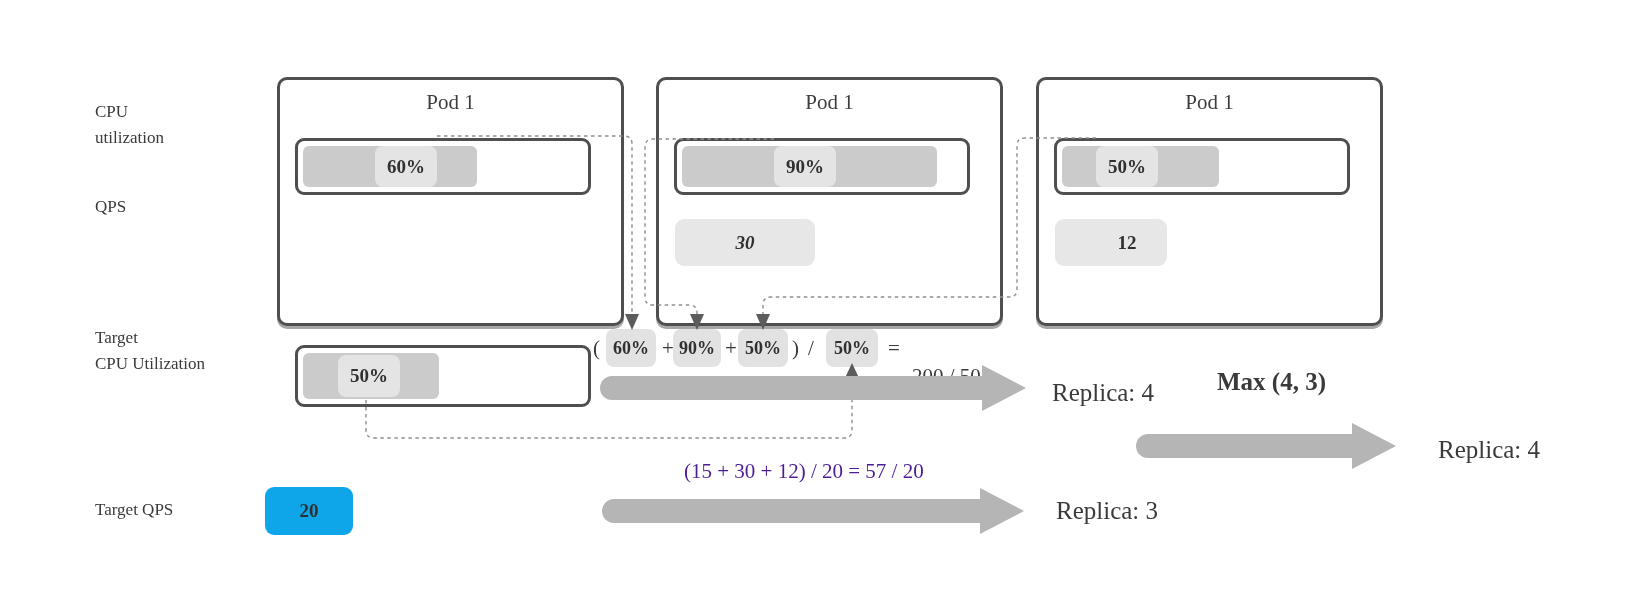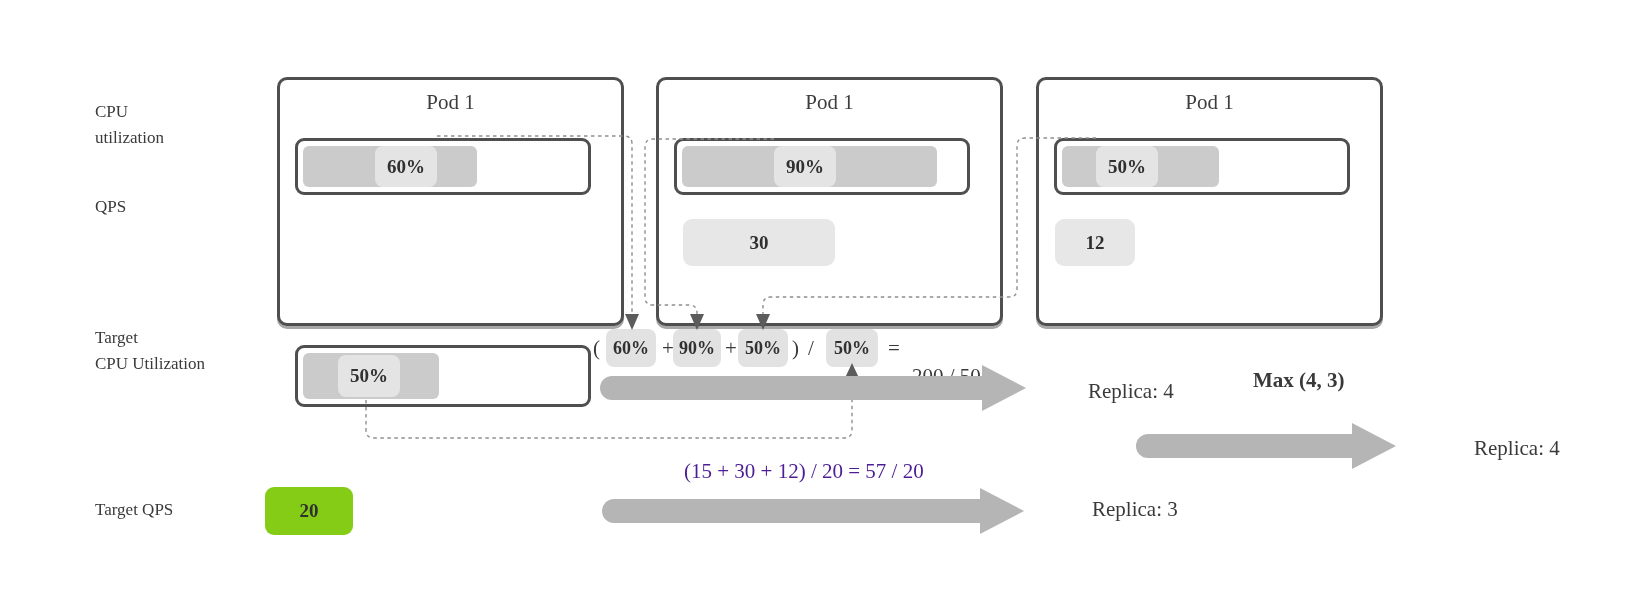--- a/index.html
+++ b/index.html
@@ -16,44 +16,44 @@
   .bar{position:absolute;left:15px;top:58px;width:296px;height:57px;
        border:3px solid #4f4f4f;border-radius:9px;background:#fff;box-sizing:border-box;}
   .bar .fill{position:absolute;left:5px;top:5px;bottom:5px;background:#cbcbcb;border-radius:6px;}
   .bar .pct-chip{position:absolute;top:5px;height:41px;width:62px;background:#e4e4e4;
        border-radius:8px;display:flex;align-items:center;justify-content:center;
        font-weight:bold;font-size:19px;color:#303030;}
   .pod.p0 .pct-chip{left:77px;} .pod.p1 .pct-chip{left:97px;} .pod.p2 .pct-chip{left:39px;}
   .qps-chip{position:absolute;top:139px;height:47px;background:#e7e7e7;border-radius:9px;
        display:flex;align-items:center;justify-content:center;font-weight:bold;font-size:19px;color:#303030;}
   .pod.p0 .qps-chip{left:15px;width:100px;}
-  .pod.p1 .qps-chip{left:24px;width:152px;}
-  .pod.p2 .qps-chip{left:16px;width:80px;}
+  .pod.p1 .qps-chip{left:16px;width:140px;font-style:italic;}
+  .pod.p2 .qps-chip{left:16px;width:80px;padding-left:32px;}
   
   .tbar{position:absolute;left:295px;top:345px;width:296px;height:62px;border:3px solid #4f4f4f;
         border-radius:9px;background:#fff;box-sizing:border-box;}
   .tbar .fill{position:absolute;left:5px;top:5px;bottom:5px;background:#cbcbcb;border-radius:6px;}
   .tbar .pct-chip{position:absolute;left:40px;top:7px;height:42px;width:62px;background:#e4e4e4;
         border-radius:8px;display:flex;align-items:center;justify-content:center;
         font-weight:bold;font-size:19px;color:#303030;}
   
-  .tqps-chip{position:absolute;left:265px;top:487px;width:88px;height:48px;background:#84cc16;
+  .tqps-chip{position:absolute;left:265px;top:487px;width:88px;height:48px;background:#0ea5e9;
         border-radius:9px;display:flex;align-items:center;justify-content:center;
         font-weight:bold;font-size:19px;color:#303030;}
   
   .f-item{position:absolute;top:329px;height:38px;line-height:38px;font-size:21px;color:#3a3a3a;}
   .f-chip{position:absolute;top:329px;height:38px;background:#e2e2e2;border-radius:8px;
         display:flex;align-items:center;justify-content:center;font-weight:bold;font-size:18px;color:#303030;}
   .f-open{left:593px;} .f-c1{left:606px;width:50px;} .f-plus1{left:662px;}
   .f-c2{left:673px;width:48px;} .f-plus2{left:725px;} .f-c3{left:738px;width:50px;}
   .f-close{left:792px;} .f-div{left:808px;} .f-c4{left:826px;width:52px;}
   .f-eq{left:888px;} .f-res{left:912px;margin-top:28px;}
   
   .qps-formula{position:absolute;left:684px;top:459px;font-size:21px;color:#4c1d95;}
-  .out-label{position:absolute;font-size:21px;color:#3a3a3a;white-space:nowrap;margin-left:36px;}
+  .out-label{position:absolute;font-size:25px;color:#3a3a3a;white-space:nowrap;}
   .o-cpu{left:1052px;top:379px;}
   .o-max{left:1217px;top:368px;font-weight:bold;}
   .o-final{left:1438px;top:436px;}
   .o-qps{left:1056px;top:497px;}
   svg.layer{position:absolute;left:0;top:0;pointer-events:none;}
 </style>
 </head>
 <body>
 
 <div class="abs row-label" style="left:95px;top:99px;">

